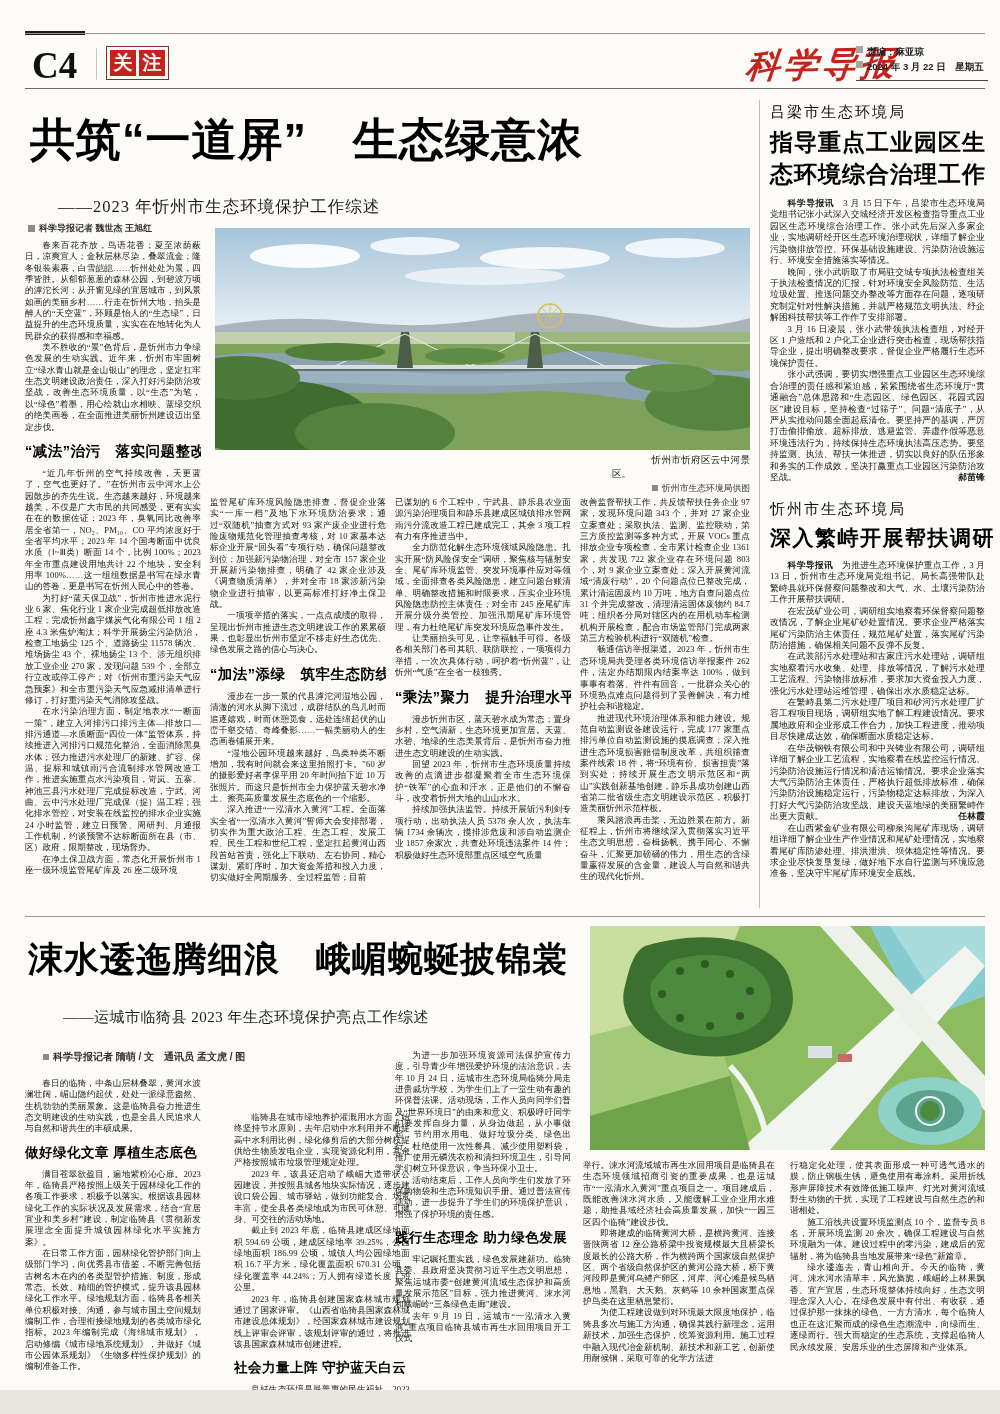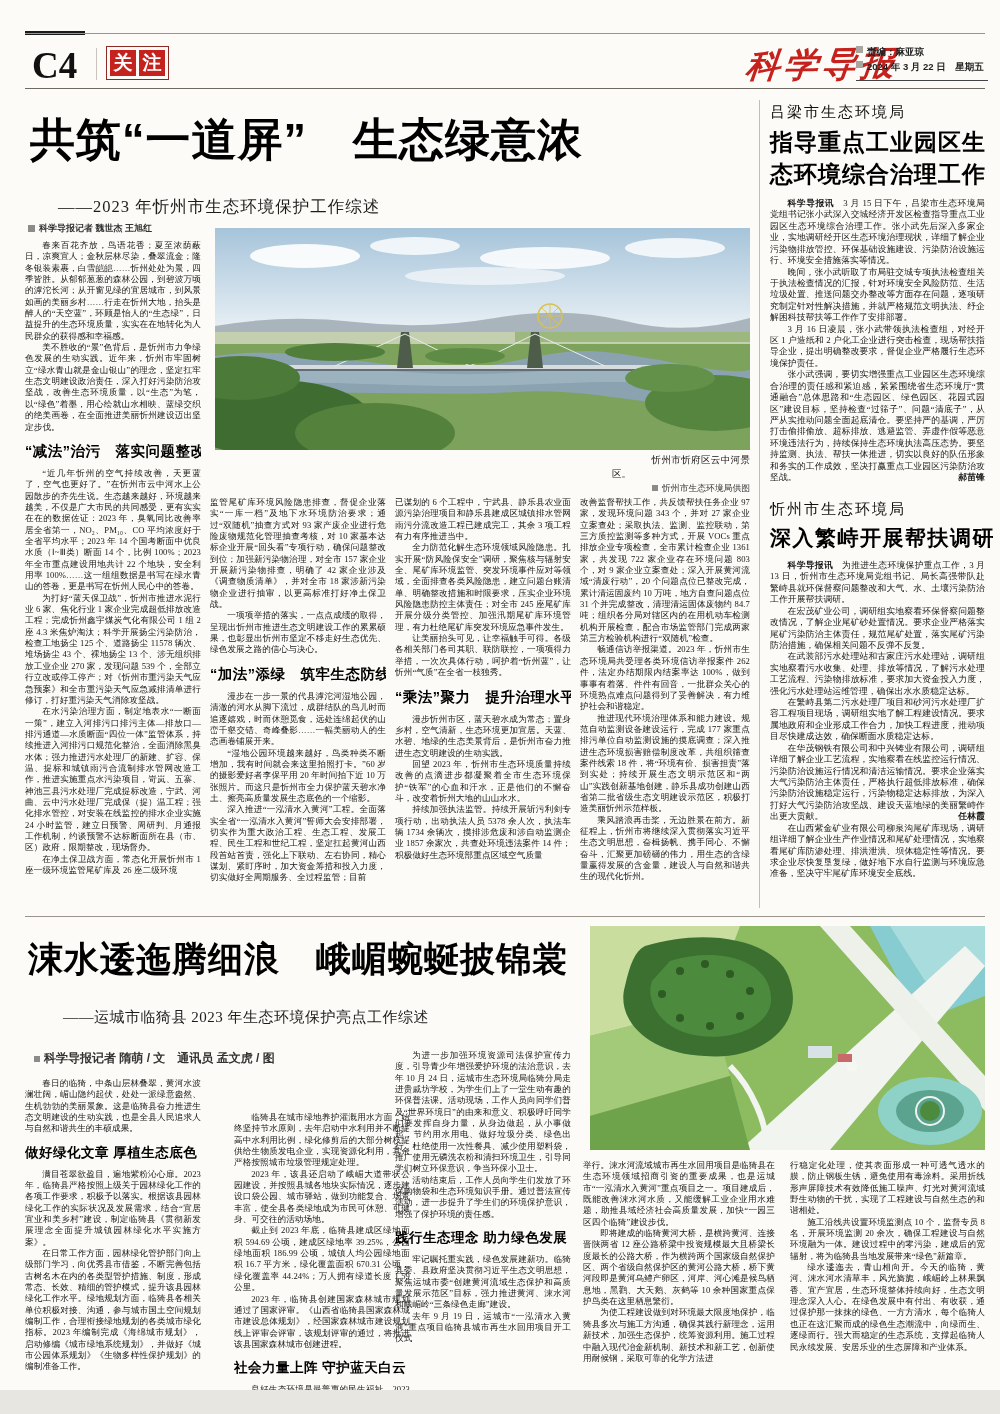--- a/index.html
+++ b/index.html
@@ -188,21 +188,21 @@
     <p><b class="lead">科学导报讯</b><span>　为推进生态环境保护重点工作，3 月 13 日，忻州市生态环境局党组书记、局长高强带队赴繁峙县就环保督察问题整改和大气、水、土壤污染防治工作开展帮扶调研。</span></p>
     <p>在宏茂矿业公司，调研组实地察看环保督察问题整改情况，了解企业尾矿砂处置情况。要求企业严格落实尾矿污染防治主体责任，规范尾矿处置，落实尾矿污染防治措施，确保相关问题不反弹不反复。</p>
     <p>在武装部污水处理站和古家庄污水处理站，调研组实地察看污水收集、处理、排放等情况，了解污水处理工艺流程、污染物排放标准，要求加大资金投入力度，强化污水处理站运维管理，确保出水水质稳定达标。</p>
     <p>在繁峙县第二污水处理厂项目和砂河污水处理厂扩容工程项目现场，调研组实地了解工程建设情况。要求属地政府和企业形成工作合力，加快工程进度，推动项目尽快建成达效，确保断面水质稳定达标。</p>
     <p><span>在华茂钢铁有限公司和中兴铸业有限公司，调研组详细了解企业工艺流程，实地察看在线监控运行情况、污染防治设施运行情况和清洁运输情况。要求企业落实大气污染防治主体责任，严格执行超低排放标准，确保污染防治设施稳定运行，污染物稳定达标排放，为深入打好大气污染防治攻坚战、建设天蓝地绿的美丽繁峙作出更大贡献。</span><span class="sig">任林霞</span></p>
     <p>在山西紫金矿业有限公司柳泉沟尾矿库现场，调研组详细了解企业生产作业情况和尾矿处理情况，实地察看尾矿库防渗处理、排洪泄洪、坝体稳定性等情况。要求企业尽快复垦复绿，做好地下水自行监测与环境应急准备，坚决守牢尾矿库环境安全底线。</p>
   </div>
 
   <div class="abs bottom-headline" style="left:28px;top:936px;">涑水逶迤腾细浪　峨嵋蜿蜒披锦裳</div>
   <div class="abs subtitle subtitle-sm" style="left:55px;top:1008px;">——运城市临猗县 2023 年生态环境保护亮点工作综述</div>
-  <div class="abs byline" style="left:34px;top:1050px;font-size:12px;">
+  <div class="abs byline" style="left:43px;top:1050px;font-size:10px;">
     <span class="sq sq-dark" style="width:6px;height:6px;"></span>
     <span>科学导报记者 隋萌 / 文　通讯员 孟文虎 / 图</span>
   </div>
 
   <div class="abs photo-frame" style="left:590px;top:926px;width:395px;height:224px;">
     <svg viewBox="0 0 395 224" preserveAspectRatio="none">
       <rect width="395" height="224" fill="#8cbb60"></rect>
       <polygon points="0,0 150,0 120,80 0,110" fill="#c9de9e"></polygon>
       <polygon points="0,110 120,80 140,150 0,190" fill="#a3ca78"></polygon>
       <polygon points="280,0 395,0 395,70 330,95" fill="#86ccd1"></polygon>

